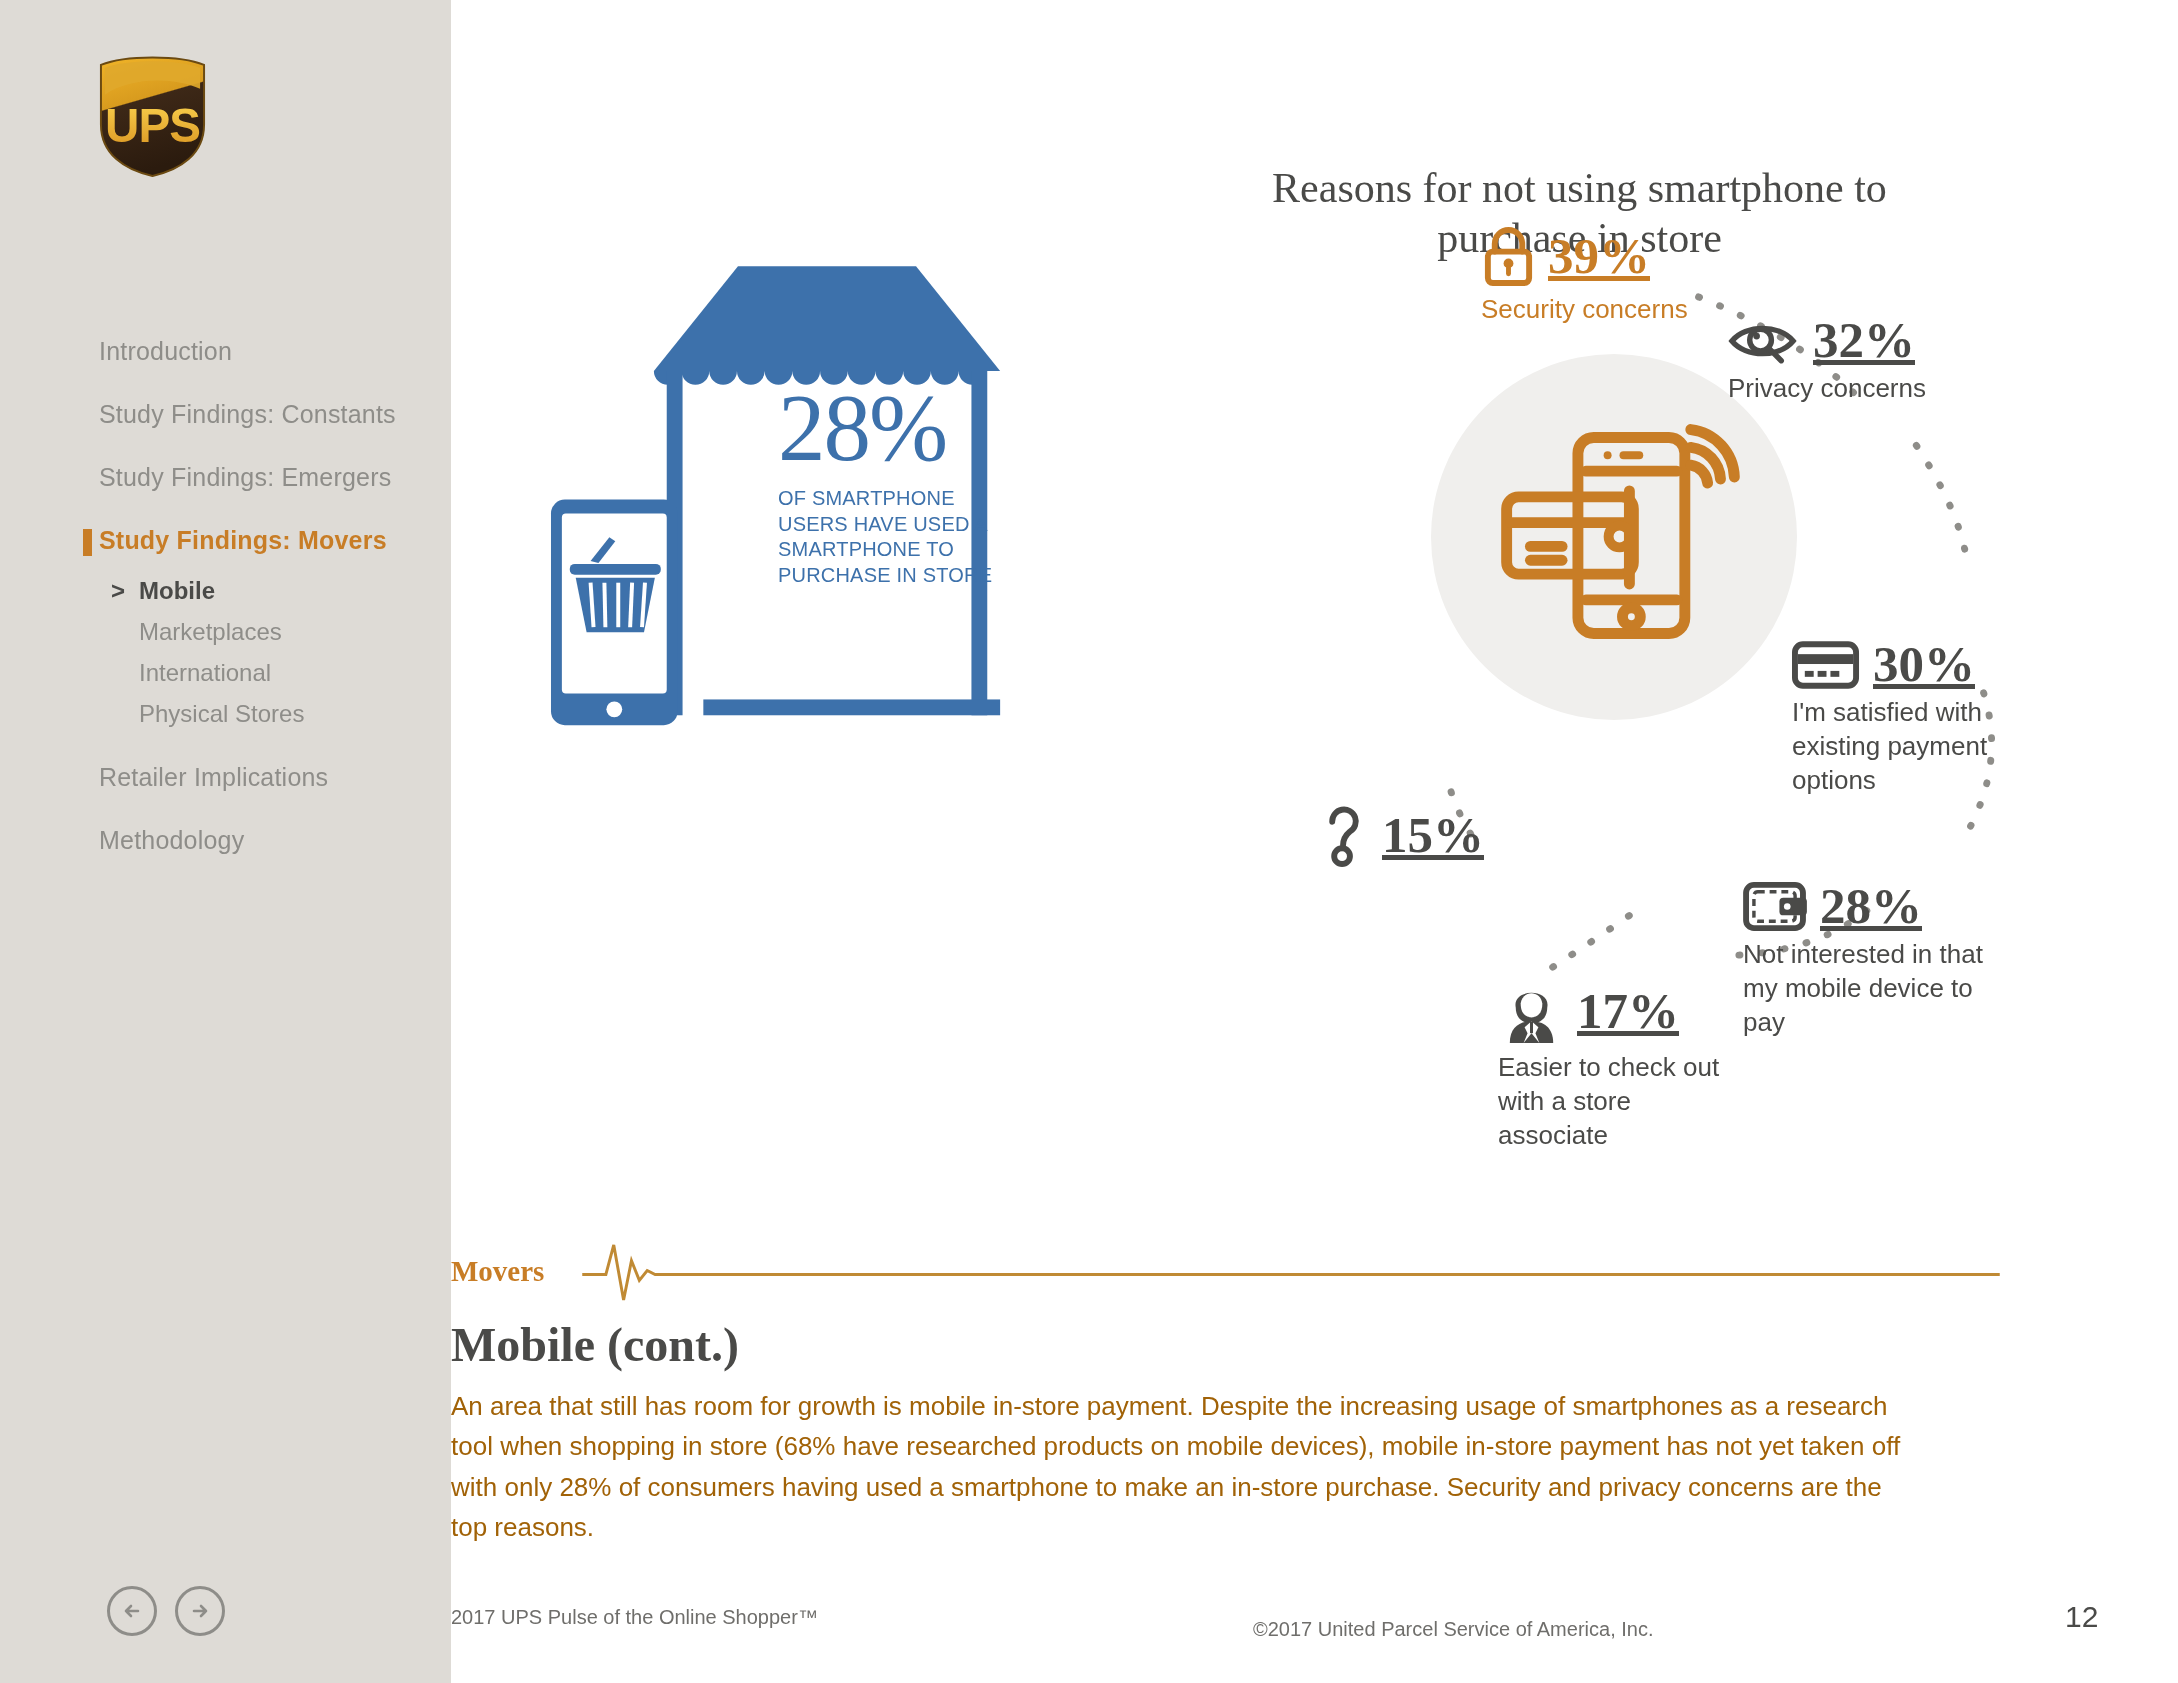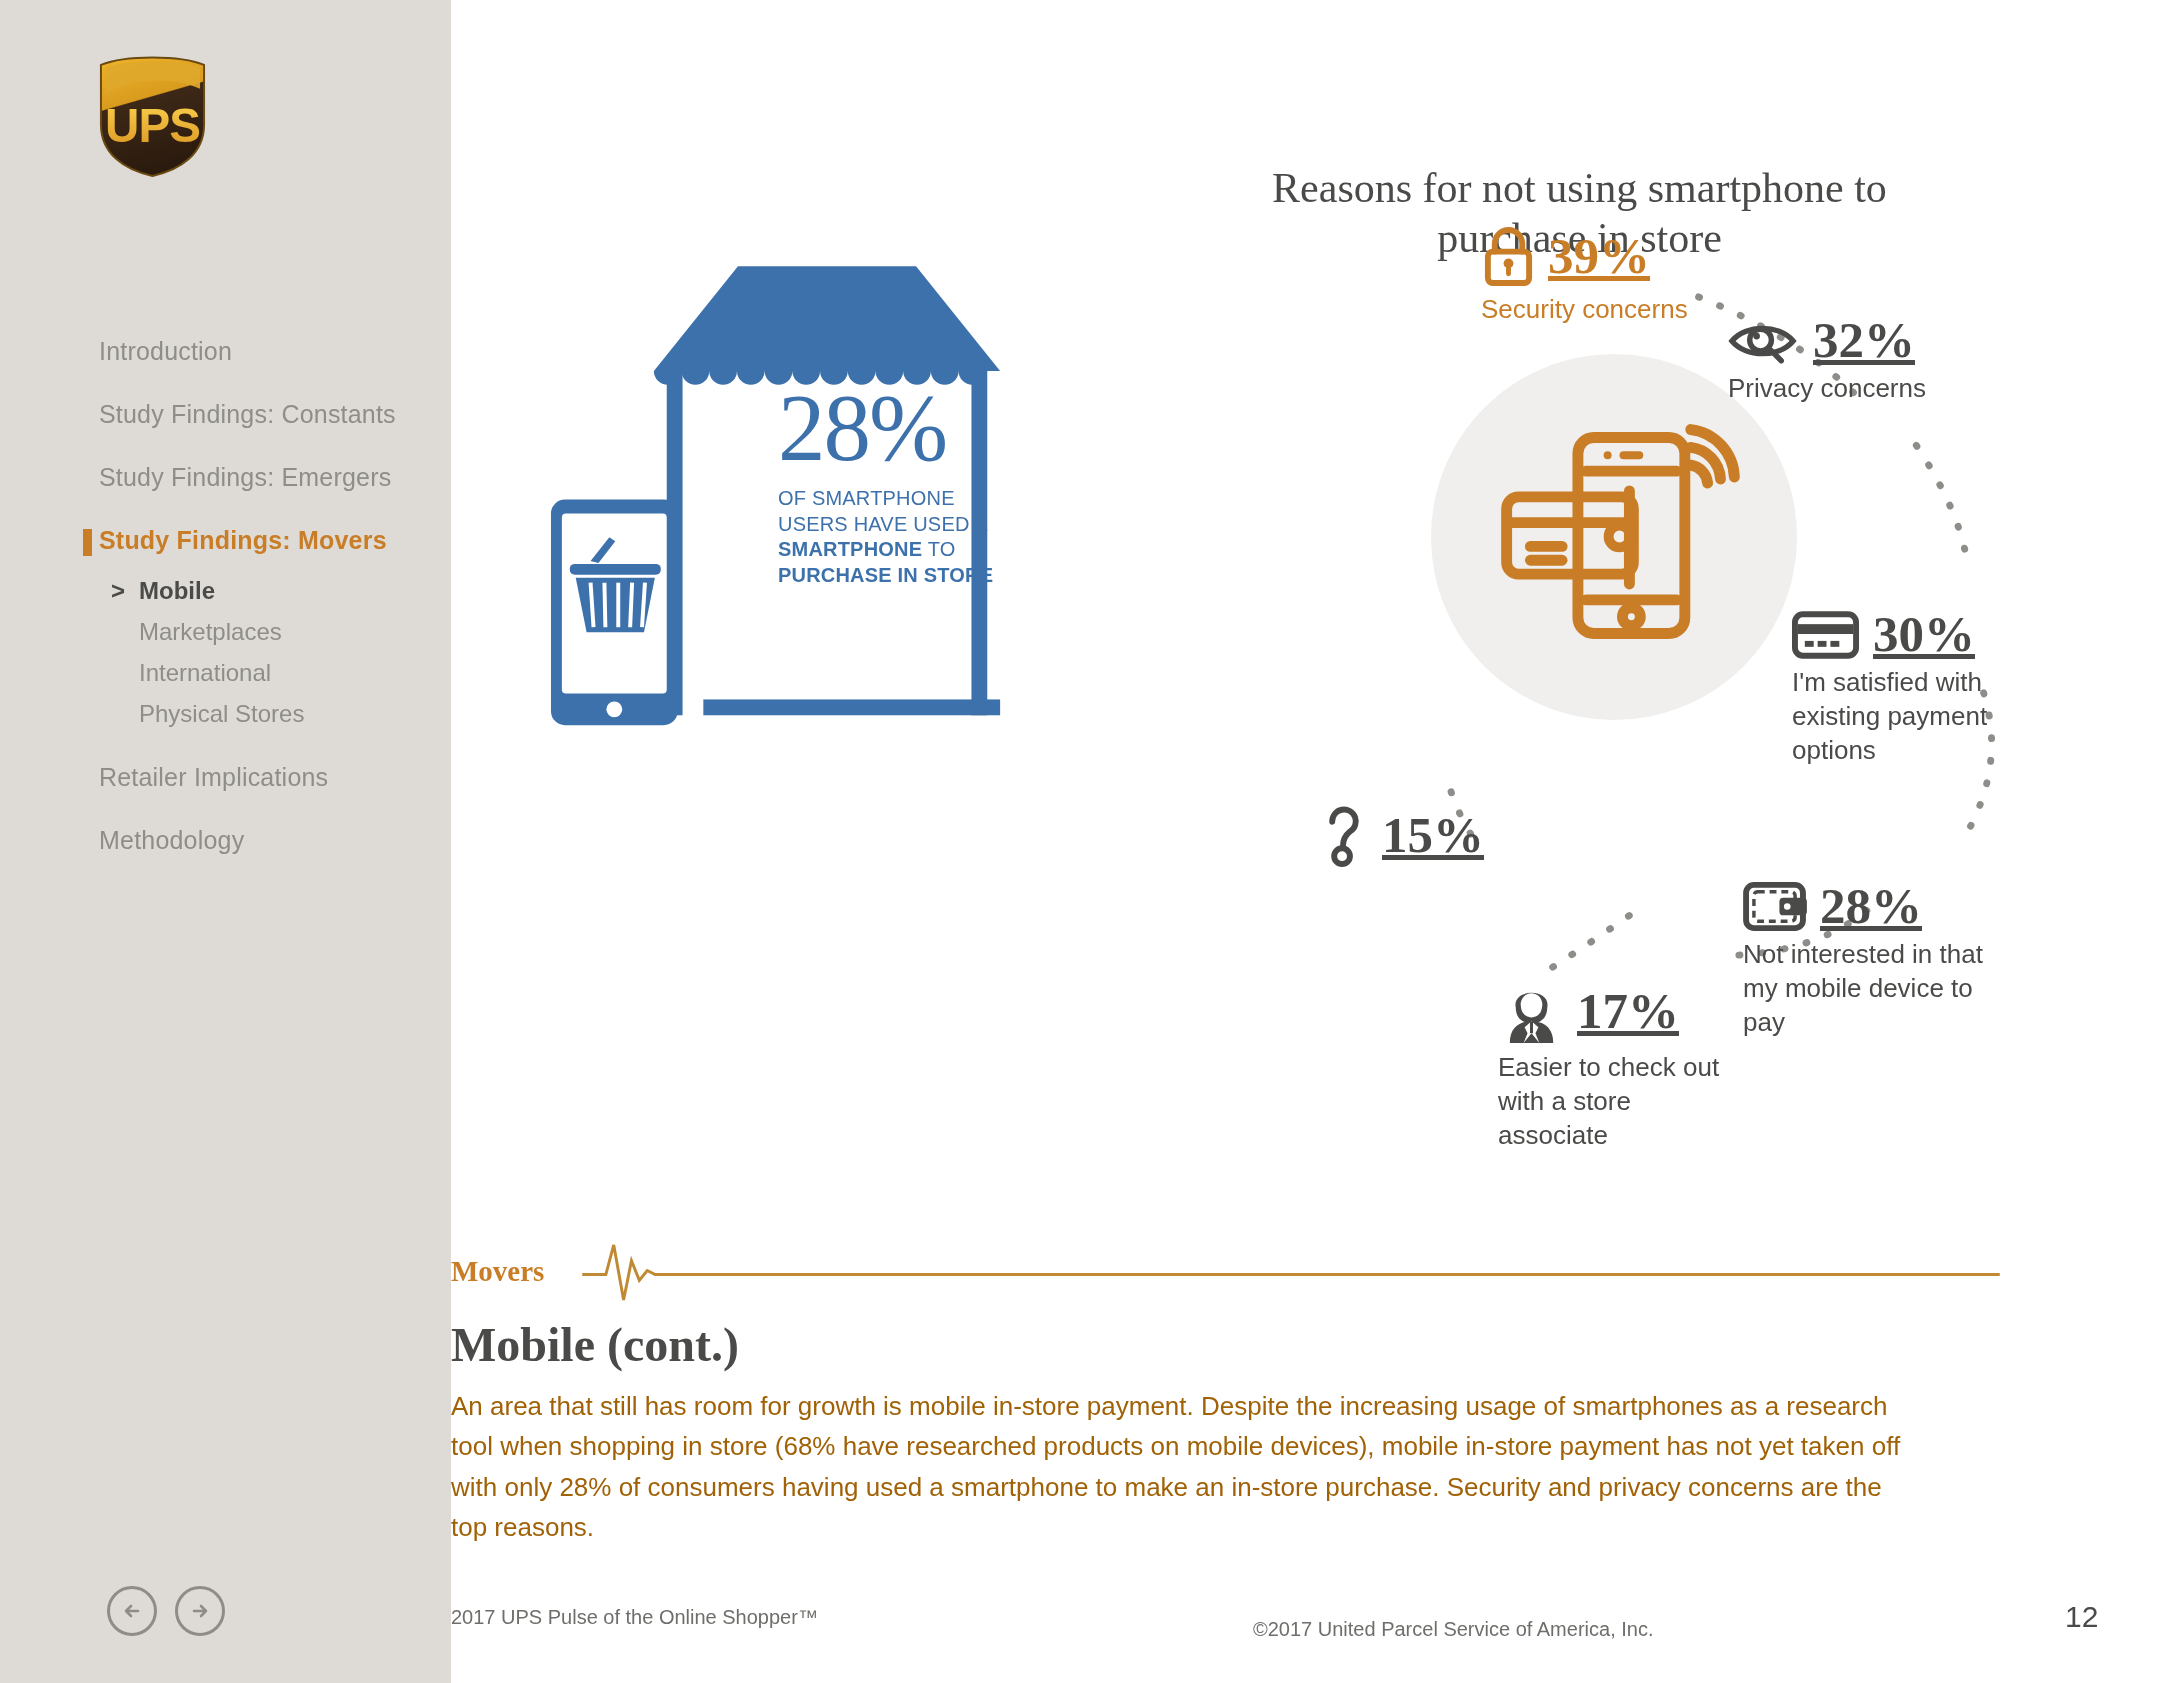--- a/index.html
+++ b/index.html
@@ -87,21 +87,21 @@
     color: #3d71ab;
     letter-spacing: -2px;
   }
   #store-desc {
     margin-top: 10px;
     font-size: 20px;
     line-height: 1.28;
     color: #3d71ab;
     letter-spacing: 0.2px;
   }
-  #store-desc b { font-weight: bold; }
+  #store-desc b { font-weight: normal; }
 
   
   #reasons { position: absolute; left: 0; top: 0; width: 1727px; height: 1168px; }
   #hub-circle {
     position: absolute;
     left: 980px; top: 354px;
     width: 366px; height: 366px;
     border-radius: 50%;
     background: #f0efed;
   }
@@ -338,21 +338,21 @@
             <circle cx="33" cy="24" r="11"></circle>
             <line x1="41" y1="32" x2="54" y2="45"></line>
           </g>
           <circle cx="29" cy="20" r="3.4" fill="#4a4a48"></circle>
         </svg>
         <span class="pct">32%</span>
       </div>
       <div class="lbl">Privacy concerns</div>
     </div>
 
-    <div class="reason" style="left:1341px; top:609px; width:248px;">
+    <div class="reason" style="left:1341px; top:639px; width:248px;">
       <div class="row">
         <svg width="69" height="50" viewBox="0 0 70 50">
           <rect x="3" y="4" width="62" height="42" rx="8" fill="none" stroke="#4a4a48" stroke-width="6"></rect>
           <rect x="6" y="14" width="56" height="10" fill="#4a4a48"></rect>
           <g fill="#4a4a48">
             <rect x="13" y="31" width="9" height="6"></rect>
             <rect x="26" y="31" width="9" height="6"></rect>
             <rect x="39" y="31" width="9" height="6"></rect>
           </g>
         </svg>

